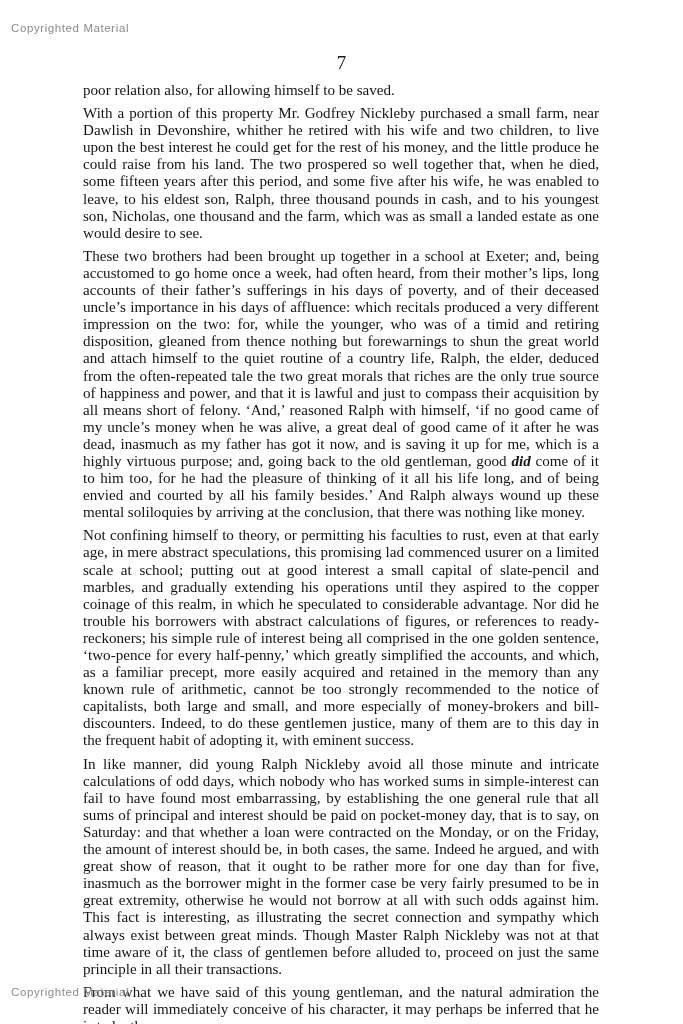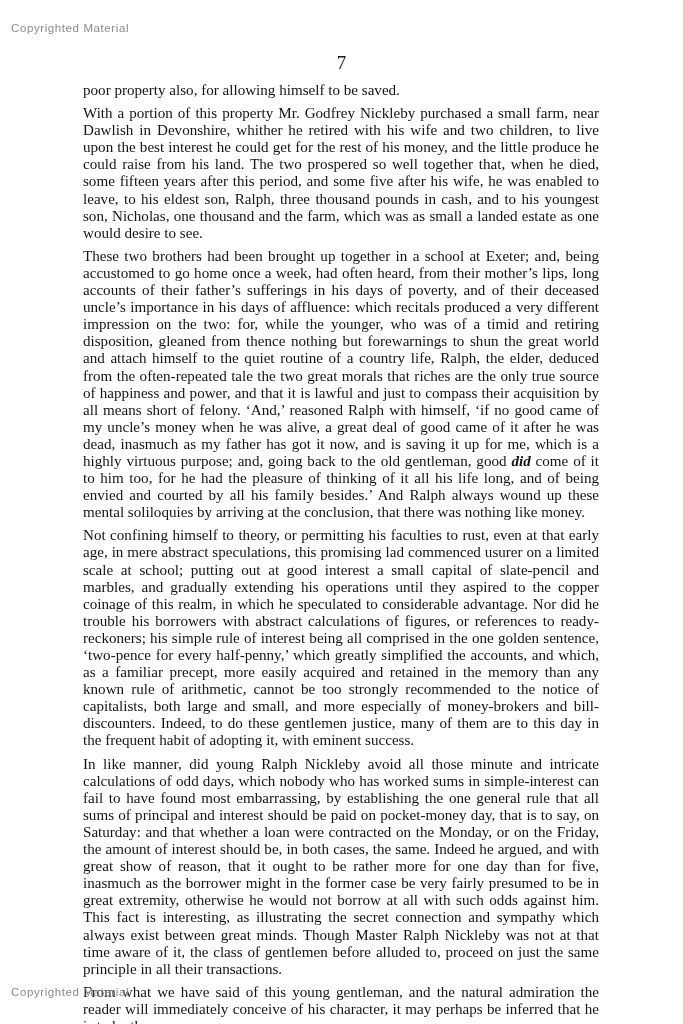--- a/index.html
+++ b/index.html
@@ -68,21 +68,21 @@
 <body>
 
 <div class="page">
 
   <div class="watermark watermark-top">Copyrighted Material</div>
 
   <div class="folio">7</div>
 
   <div class="textblock">
 
-    <p class="para nolast">poor property also, for allowing himself to be saved.</p>
+    <p class="para nolast">poor relation also, for allowing himself to be saved.</p>
 
     <p class="para">With a portion of this property Mr. Godfrey Nickleby purchased a small farm, near Dawlish in Devonshire, whither he retired with his wife and two children, to live upon the best interest he could get for the rest of his money, and the little produce he could raise from his land. The two prospered so well together that, when he died, some fifteen years after this period, and some five after his wife, he was enabled to leave, to his eldest son, Ralph, three thousand pounds in cash, and to his youngest son, Nicholas, one thousand and the farm, which was as small a landed estate as one would desire to see.</p>
 
     <p class="para"><span>These two brothers had been brought up together in a school at Exeter; and, being accustomed to go home once a week, had often heard, from their mother’s lips, long accounts of their father’s sufferings in his days of poverty, and of their deceased uncle’s importance in his days of affluence: which recitals produced a very different impression on the two: for, while the younger, who was of a timid and retiring disposition, gleaned from thence nothing but forewarnings to shun the great world and attach himself to the quiet routine of a country life, Ralph, the elder, deduced from the often-repeated tale the two great morals that riches are the only true source of happiness and power, and that it is lawful and just to compass their acquisition by all means short of felony. ‘And,’ reasoned Ralph with himself, ‘if no good came of my uncle’s money when he was alive, a great deal of good came of it after he was dead, inasmuch as my father has got it now, and is saving it up for me, which is a highly virtuous purpose; and, going back to the old gentleman, good </span><em class="ital">did</em><span> come of it to him too, for he had the pleasure of thinking of it all his life long, and of being envied and courted by all his family besides.’ And Ralph always wound up these mental soliloquies by arriving at the conclusion, that there was nothing like money.</span></p>
 
     <p class="para">Not confining himself to theory, or permitting his faculties to rust, even at that early age, in mere abstract speculations, this promising lad commenced usurer on a limited scale at school; putting out at good interest a small capital of slate-pencil and marbles, and gradually extending his operations until they aspired to the copper coinage of this realm, in which he speculated to considerable advantage. Nor did he trouble his borrowers with abstract calculations of figures, or references to ready-reckoners; his simple rule of interest being all comprised in the one golden sentence, ‘two-pence for every half-penny,’ which greatly simplified the accounts, and which, as a familiar precept, more easily acquired and retained in the memory than any known rule of arithmetic, cannot be too strongly recommended to the notice of capitalists, both large and small, and more especially of money-brokers and bill-discounters. Indeed, to do these gentlemen justice, many of them are to this day in the frequent habit of adopting it, with eminent success.</p>
 
     <p class="para">In like manner, did young Ralph Nickleby avoid all those minute and intricate calculations of odd days, which nobody who has worked sums in simple-interest can fail to have found most embarrassing, by establishing the one general rule that all sums of principal and interest should be paid on pocket-money day, that is to say, on Saturday: and that whether a loan were contracted on the Monday, or on the Friday, the amount of interest should be, in both cases, the same. Indeed he argued, and with great show of reason, that it ought to be rather more for one day than for five, inasmuch as the borrower might in the former case be very fairly presumed to be in great extremity, otherwise he would not borrow at all with such odds against him. This fact is interesting, as illustrating the secret connection and sympathy which always exist between great minds. Though Master Ralph Nickleby was not at that time aware of it, the class of gentlemen before alluded to, proceed on just the same principle in all their transactions.</p>
 
     <p class="para nolast">From what we have said of this young gentleman, and the natural admiration the reader will immediately conceive of his character, it may perhaps be inferred that he is to be the</p>

